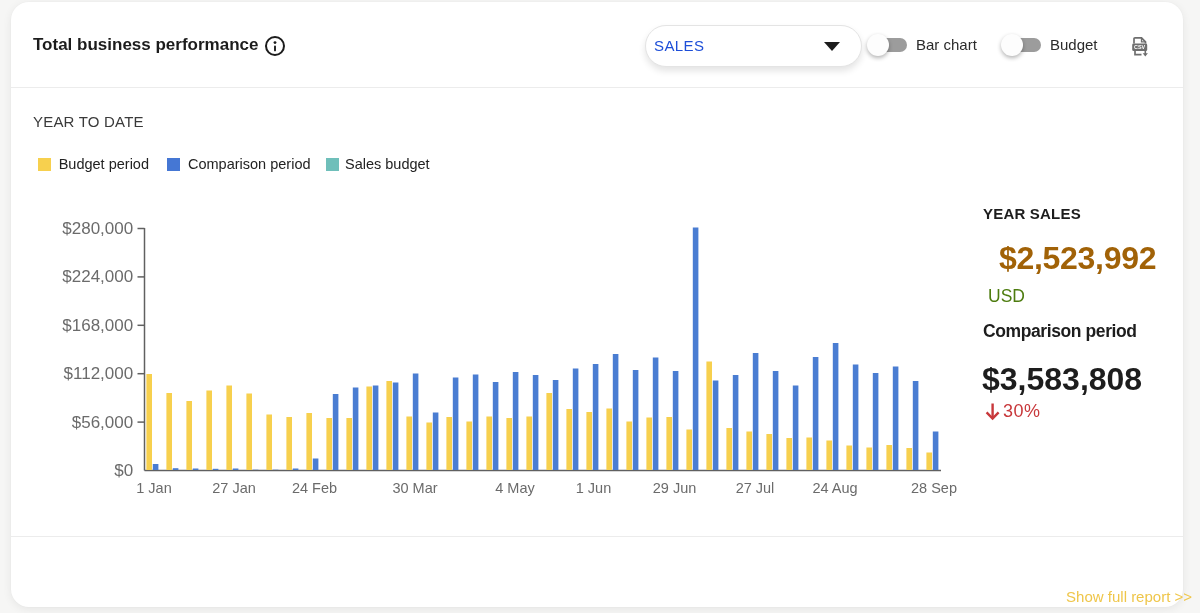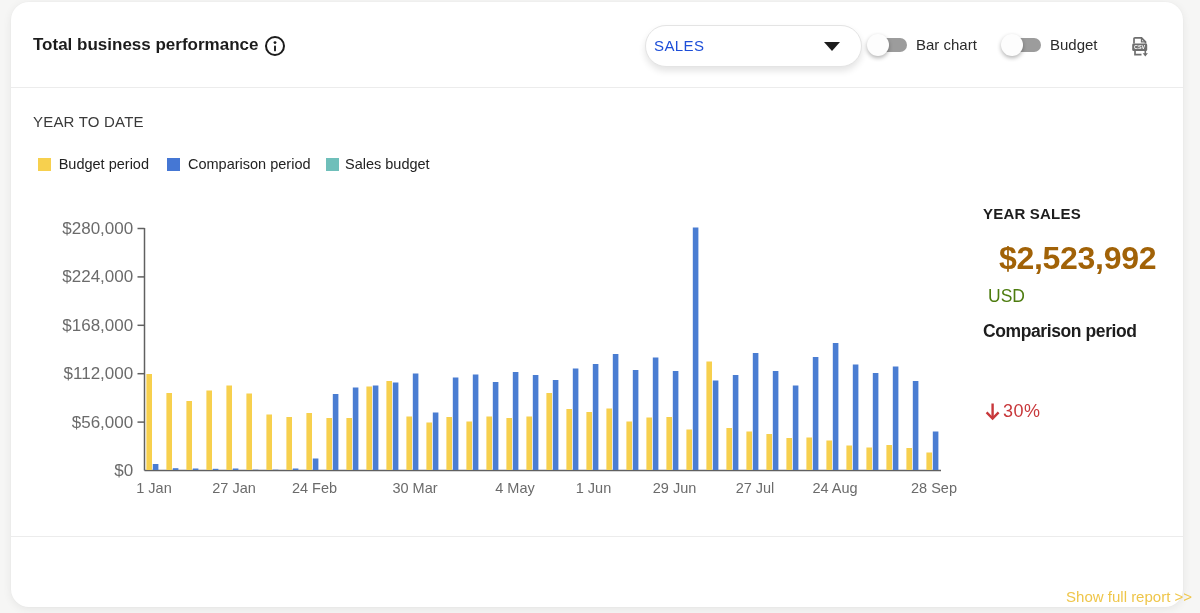--- a/index.html
+++ b/index.html
@@ -73,20 +73,21 @@
   <path d="M13.5 2.8 v4 h4" fill="none" stroke="#6e6e6e" stroke-width="1.3"></path>
   <rect x="4.2" y="8.5" width="15" height="7.6" rx="1.4" fill="#6e6e6e"></rect>
   <text x="11.6" y="14.2" font-size="5.4" font-weight="bold" fill="#fff" text-anchor="middle" font-family="Liberation Sans">CSV</text>
   <path d="M7 16.1 v3.6 h6.5" fill="none" stroke="#6e6e6e" stroke-width="1.7"></path>
   <path d="M16.5 15.2 h1.6 v3 h1.8 l-2.6 3.2 -2.6 -3.2 h1.8 z" fill="#6e6e6e"></path>
 </svg>
 <div class="abs" id="totalsales">YEAR SALES</div>
 <div class="abs" id="bignum1">$2,523,992</div>
 <div class="abs" id="usd">USD</div>
 <div class="abs" id="compperiod">Comparison period</div>
+<div class="abs" id="bignum2">$3,583,808</div>
 <svg id="pctarrow" width="16" height="18" viewBox="0 0 16 18">
       <path d="M7.6 0.5 V15" stroke="#c8383b" stroke-width="2.4" fill="none"></path>
       <path d="M1.6 9.4 L7.6 15.6 L13.6 9.4" stroke="#c8383b" stroke-width="2.4" fill="none"></path>
     </svg>
 <div class="abs" id="pct">30%</div>
 <div class="abs" id="showfull">Show full report &gt;&gt;</div>
 <svg id="chartsvg" width="1200" height="613" viewBox="0 0 1200 613">
   <g stroke="#606060" stroke-width="1.5" fill="none">
     <line x1="144.5" y1="228" x2="144.5" y2="470.5"></line>
     <line x1="144.5" y1="470.5" x2="941" y2="470.5"></line>

